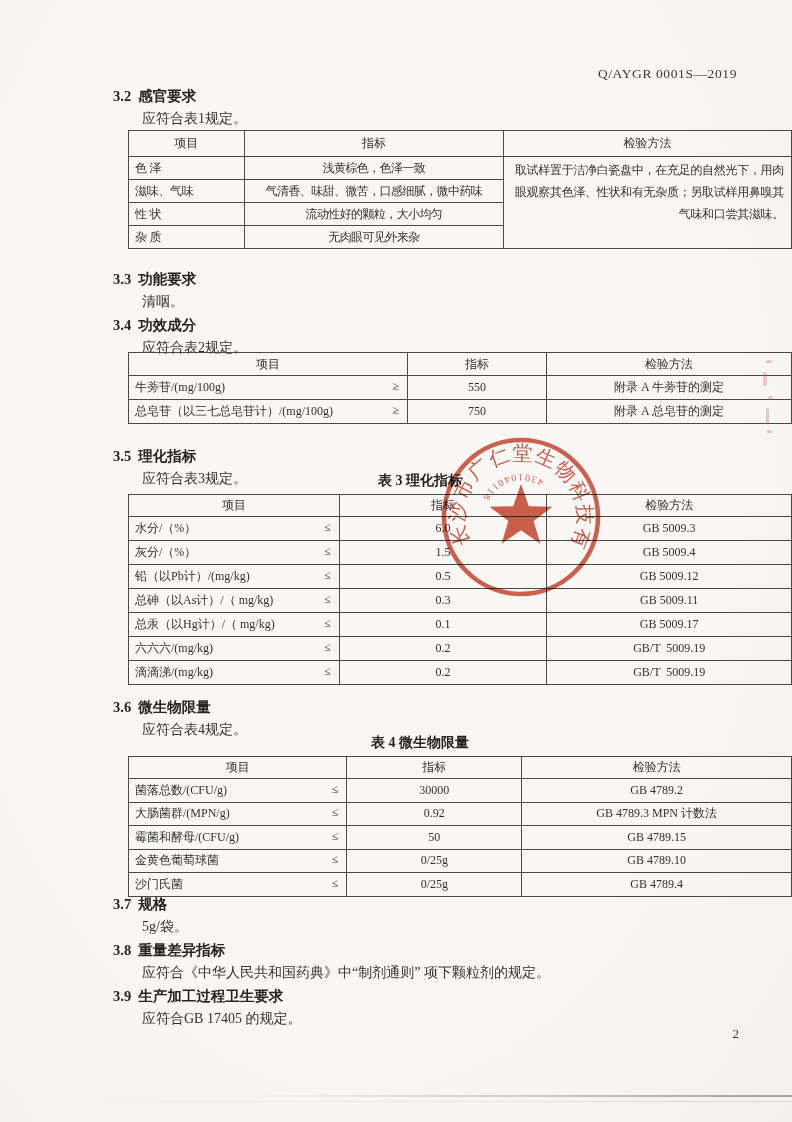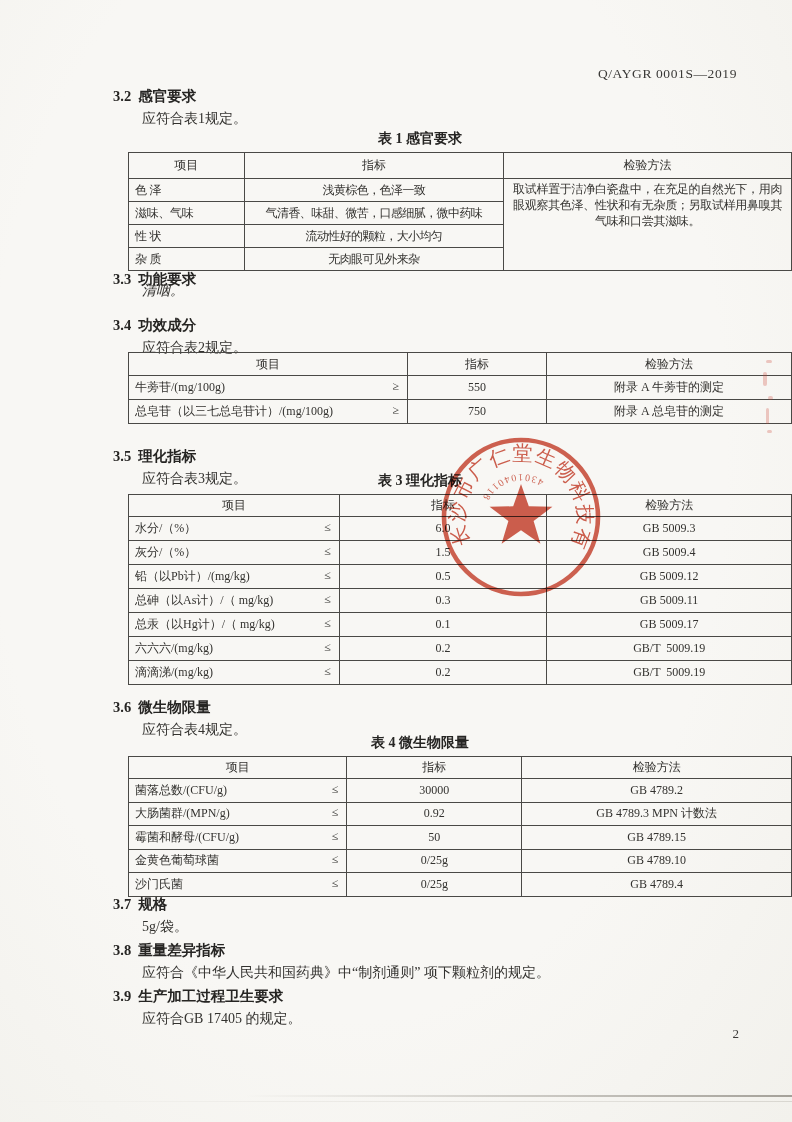--- a/index.html
+++ b/index.html
@@ -36,21 +36,21 @@
     font-size:12px;color:#33322f;
   }
   th,td{
     border:1px solid #4a4946;padding:0 6px;vertical-align:middle;
     white-space:pre;overflow:hidden;
   }
   th{font-weight:normal;text-align:center;}
   td{text-align:center;}
   td.c0{text-align:left;}
   td.has-sym .sym{float:right;margin-right:2px;}
-  td.merged{white-space:normal;text-align:center;line-height:16px;padding:2px 7px;vertical-align:top;}
+  td.merged{white-space:normal;text-align:right;line-height:22px;padding:2px 7px;vertical-align:top;}
   
   .table-0 th{height:25px;}
   .table-0 td{height:22px;letter-spacing:-.3px;}
   .table-0 .c0{width:16.5%;}
   .table-0 .c1{width:39.5%;}
   .table-0 .c2{width:44%;}
   .table-0 td.c1{text-align:center;letter-spacing:-.6px;}
   
   .table-1 th{height:22px;}
   .table-1 td{height:23px;margin-top:8px;}
@@ -88,21 +88,20 @@
 <body>
 
 <div class="page">
 
   <div class="hdr-code">Q/AYGR 0001S—2019</div>
 
   <div class="sec-title" style="top:87px;"><span class="num">3.2</span><span>感官要求</span></div>
   <div class="sec-body" style="top:110px;">应符合表1规定。</div>
 
   <div class="twrap" style="top:130px;">
-    <div class="tcaption">表 1 感官要求</div>
     <table class="table-0">
         <thead>
           <tr>
             <th class="c0">项目</th>
             <th class="c1">指标</th>
             <th class="c2">检验方法</th>
           </tr>
         </thead>
         <tbody>
           <tr>
@@ -120,21 +119,21 @@
           </tr>
           <tr>
             <td class="c0">杂 质</td>
             <td class="c1">无肉眼可见外来杂</td>
           </tr>
         </tbody>
       </table>
   </div>
 
   <div class="sec-title" style="top:270px;"><span class="num">3.3</span><span>功能要求</span></div>
-  <div class="sec-body" style="top:282px;font-style:italic;">清咽。</div>
+  <div class="sec-body" style="top:293px;">清咽。</div>
 
   <div class="sec-title" style="top:316px;"><span class="num">3.4</span><span>功效成分</span></div>
   <div class="sec-body" style="top:339px;">应符合表2规定。</div>
 
   <div class="twrap" style="top:352px;">
     <table class="table-1">
         <thead>
           <tr>
             <th class="c0">项目</th>
             <th class="c1">指标</th>

